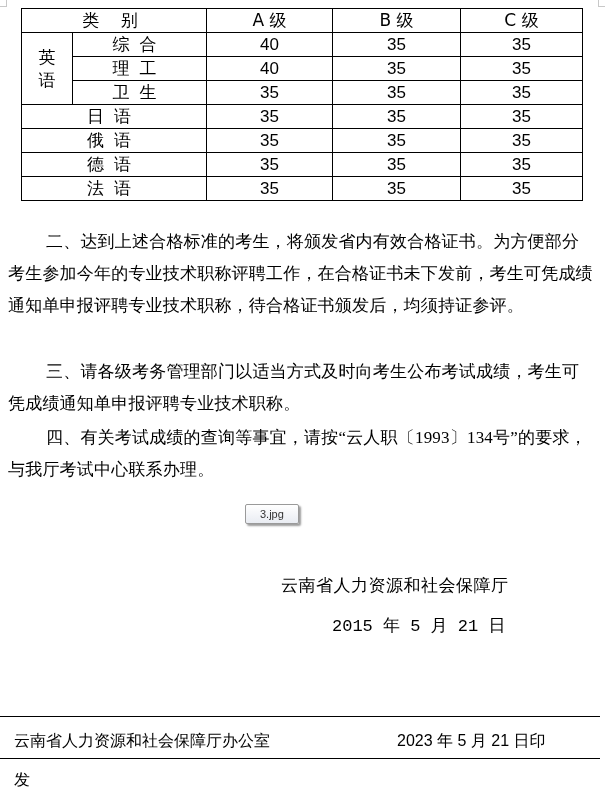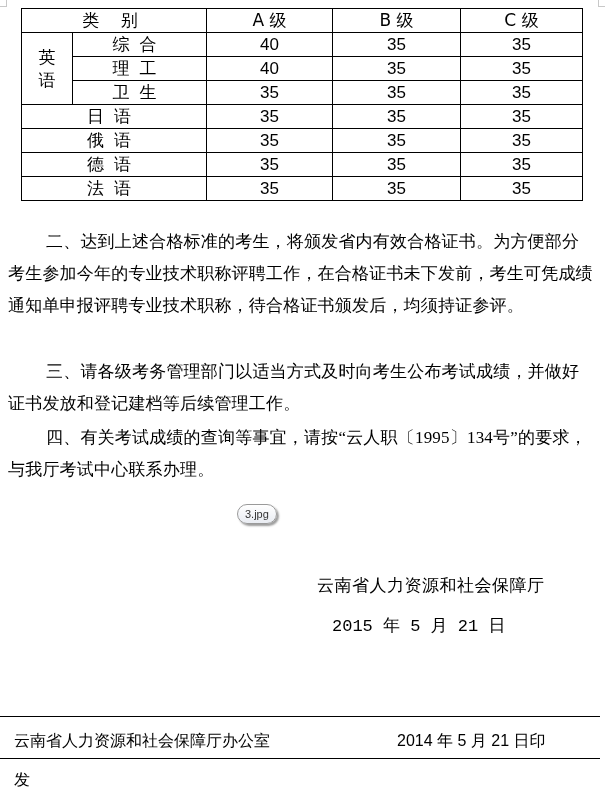--- a/index.html
+++ b/index.html
@@ -14,26 +14,26 @@
          vertical-align:middle; font-weight:normal; font-size:17px; line-height:23px; }
   .serif-cell { font-family:Liberation Serif, serif; font-size:16px; letter-spacing:10px; }
   .num-cell { font-family:"Liberation Sans", sans-serif; font-size:19px; }
   .head-cell { font-size:17px;margin-top:34px; }
   .group-cell { font-family:"DejaVu Serif", "Liberation Serif", serif; font-size:16px; line-height:24px; }
 
   .para { position:absolute; left:8px; width:585px; font-size:17px; line-height:32px;
           font-family:Liberation Serif, serif; letter-spacing:0.2px; }
   .para .indent { display:inline-block; width:38px; }
 
-  .attach-chip { position:absolute; left:237px; top:504px; height:18px; padding:0 7px;
-          border:1px solid #9a9a9a; border-radius:10px; background:linear-gradient(#ffffff,#e9ecf2);
+  .attach-chip { position:absolute; left:245px; top:504px; height:18px; padding:0 14px;
+          border:1px solid #9a9a9a; border-radius:2px; background:linear-gradient(#ffffff,#e9ecf2);
           font-size:11px; line-height:18px; color:#333; box-shadow:2px 2px 2px #9d9d9d;
           font-family:"Liberation Sans", sans-serif; }
 
-  .sign-org { position:absolute; left:281px; top:574px; font-size:17px; letter-spacing:0.5px;margin-left:36px; }
+  .sign-org { position:absolute; left:281px; top:574px; font-size:17px; letter-spacing:0.5px; }
   .sign-date { position:absolute; left:332px; top:614px; font-size:17px; font-family:Liberation Mono, monospace; }
 
   .rule { position:absolute; left:0; width:600px; height:0; border-top:1px solid #000; }
   .footer-org { position:absolute; left:14px; top:731px; font-size:16px; }
   .footer-date { position:absolute; left:397px; top:731px; font-size:16px; font-family:"Liberation Sans", sans-serif; }
   .footer-cont { position:absolute; left:14px; top:770px; font-size:16px; }
 </style>
 </head>
 <body>
 
@@ -100,29 +100,29 @@
     <td class="num-cell">35</td>
   </tr>
 </tbody>
   </table>
 
 <div class="para" style="top:226px">
   <span class="indent"></span><span>二、达到上述合格标准的考生，将颁发省内有效合格证书。为方便部分考生参加今年的专业技术职称评聘工作，在合格证书未下发前，考生可凭成绩通知单申报评聘专业技术职称，待合格证书颁发后，均须持证参评。</span>
 </div>
 
 <div class="para" style="top:356px">
-  <span class="indent"></span><span>三、请各级考务管理部门以适当方式及时向考生公布考试成绩，并做好证书发放和登记建档等后续管理工作。</span>
+  <span class="indent"></span><span>三、请各级考务管理部门以适当方式及时向考生公布考试成绩，考生可凭成绩通知单申报评聘专业技术职称。</span>
 </div>
 
 <div class="para" style="top:422px">
-  <span class="indent"></span><span>四、有关考试成绩的查询等事宜，请按“云人职〔1995〕134号”的要求，与我厅考试中心联系办理。</span>
+  <span class="indent"></span><span>四、有关考试成绩的查询等事宜，请按“云人职〔1993〕134号”的要求，与我厅考试中心联系办理。</span>
 </div>
 
 <div class="attach-chip">3.jpg</div>
 
 <div class="sign-org">云南省人力资源和社会保障厅</div>
 <div class="sign-date">2015 年 5 月 21 日</div>
 
 <div class="rule" style="top:716px"></div>
 <div class="footer-org">云南省人力资源和社会保障厅办公室</div>
-<div class="footer-date">2014 年 5 月 21 日印</div>
+<div class="footer-date">2023 年 5 月 21 日印</div>
 <div class="rule" style="top:758px"></div>
 <div class="footer-cont">发</div>
 
 </body></html>

